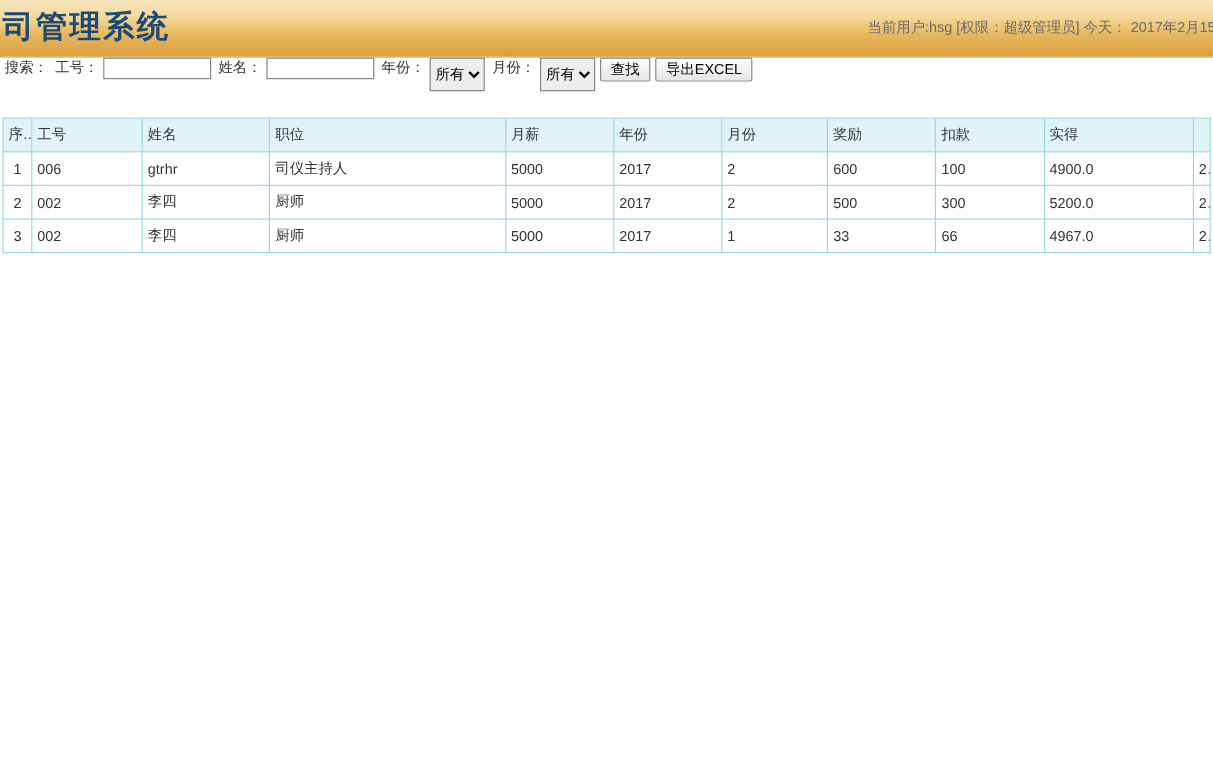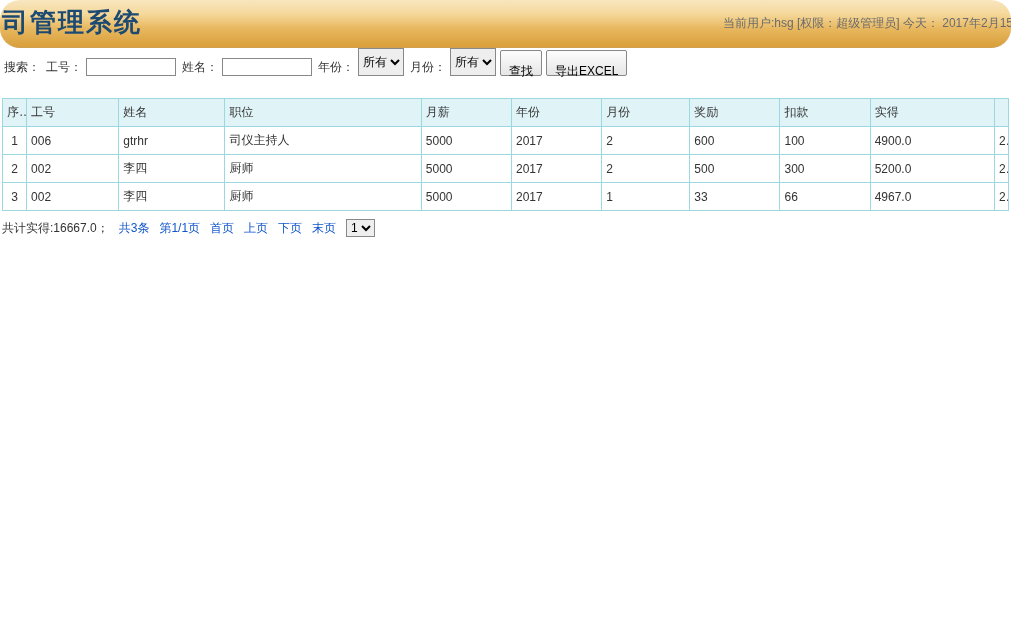--- a/index.html
+++ b/index.html
@@ -12,21 +12,20 @@
     .header-bar {
       height: 48px;
       background: linear-gradient(to bottom, #f8e6c0 0%, #f5d89a 30%, #e8b860 60%, #d99f3a 100%);
       position: relative;
       border-bottom: 1px solid #d0a050;
       color: #fff;
       display: flex;
       align-items: center;
       justify-content: flex-end;
       overflow: hidden;
-      border-radius: 20px;
     }
     .app-title {
       position: absolute;
       left: 0;
       top: 5px;
       font-size: 26px;
       font-weight: bold;
       color: #1c4a73;
       letter-spacing: 2px;
       padding-left: 2px;
@@ -42,21 +41,21 @@
     .content {
       padding: 0 2px 8px 2px;
     }
     .section-title {
       margin: 8px 0 6px 0;
       font-size: 12px;
       color: #333;
     }
     .search-row {
       display: flex;
-      align-items: flex-end;
+      align-items: flex-start;
       gap: 4px;
       margin-bottom: 22px;
       flex-wrap: wrap;
     }
     .search-row label { margin-left: 2px; }
     .search-row input[type="text"] {
       height: 18px;
       border: 1px solid #888;
       width: 90px;
       font-size: 12px;
@@ -64,21 +63,21 @@
     }
     .search-row select {
       height: 28px;
       font-size: 12px;
       border: 1px solid #888;
       background: #eee;
     }
     .btn {
       height: 20px;
       font-size: 12px;
-      padding: 12px 8px;
+      padding: 0 8px;
       border: 1px solid #888;
       background: linear-gradient(#fdfdfd, #e6e6e6);
       cursor: pointer;
       border-radius: 2px;
     }
     table.data {
       width: 100%;
       border-collapse: collapse;
       table-layout: fixed;
       margin-top: 11px;
@@ -212,25 +211,13 @@
           <td>2017</td>
           <td>1</td>
           <td>33</td>
           <td>66</td>
           <td>4967.0</td>
           <td>20</td>
         </tr>
       </tbody>
   </table>
 
-  <div class="pager">
-    <span>共计实得:16667.0；</span>
-    <a>共3条</a>
-    <a>第1/1页</a>
-    <a>首页</a>
-    <a>上页</a>
-    <a>下页</a>
-    <a>末页</a>
-    <select>
-      <option>1</option>
-    </select>
-  </div>
 </div>
 
 </body></html>

